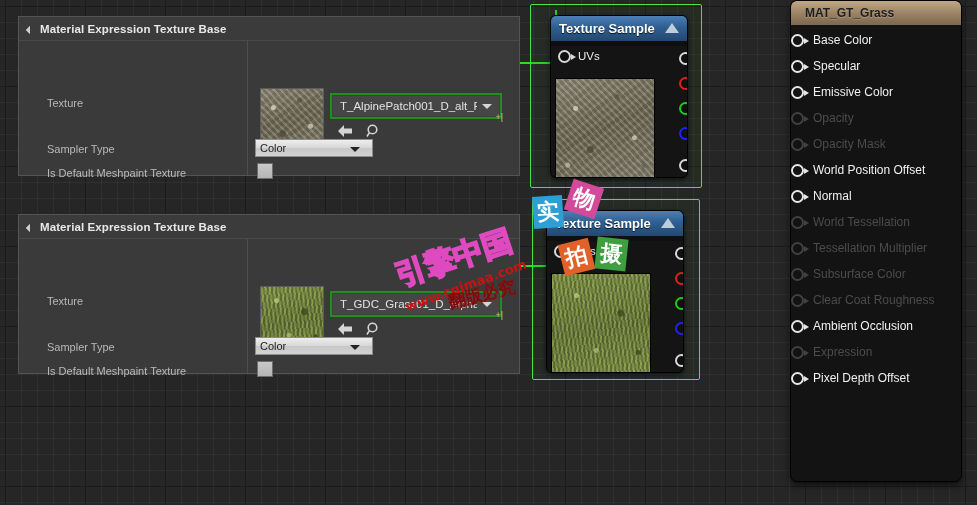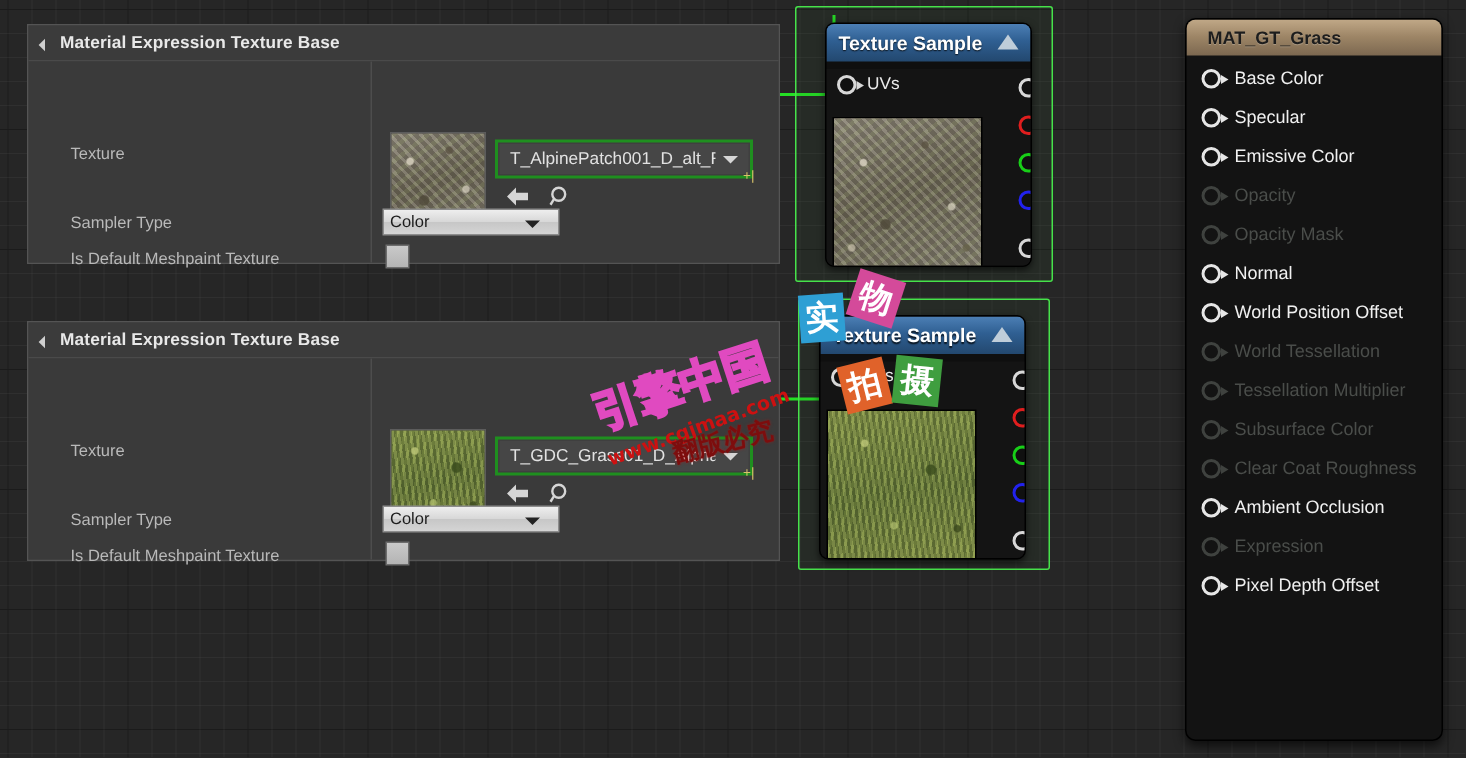--- a/index.html
+++ b/index.html
@@ -230,21 +230,21 @@
   }
   .mat-head {
     height: 24px;
     background: linear-gradient(to bottom, #c0a887 0%, #9d8566 48%, #7c6850 100%);
     display: flex; align-items: center; padding-left: 14px;
   }
   .mat-head .mh-title {
     color: #1d1d1d; font-size: 12px; font-weight: bold;
     text-shadow: 0 1px 0 rgba(255,255,255,.22);
   }
-  .mat-row { display: flex; align-items: center; height: 26px; padding-left: 10px; gap: 9px; }
+  .mat-row { display: flex; align-items: center; height: 26px; gap: 9px; }
   .mat-pin {
     width: 13px; height: 13px; border-radius: 50%;
     border: 2.5px solid #e6e6e6; background: #131313;
     position: relative; flex: none;
   }
   .mat-pin::after {
     content: ""; position: absolute; right: -7px; top: 2.5px;
     width: 0; height: 0;
     border-top: 3.5px solid transparent;
     border-bottom: 3.5px solid transparent;
@@ -428,21 +428,21 @@
       <div class="out-col">
         <span class="out-pin" style="top:6px;"></span>
         <span class="out-pin r" style="top:31px;"></span>
         <span class="out-pin g" style="top:56px;"></span>
         <span class="out-pin b" style="top:81px;"></span>
         <span class="out-pin" style="top:113px;"></span>
       </div>
     </div>
   </div>
 
-  <div class="mat-node" style="left:790px; top:12px; width:172px; height:482px;">
+  <div class="mat-node" style="left:790px; top:0; width:172px; height:482px;">
     <div class="mat-head">
       <span class="mh-title">MAT_GT_Grass</span>
     </div>
     <div id="mat-inputs" style="padding-top:2px;">
         <div class="mat-row">
           <span class="mat-pin"></span>
           <span class="mat-label">Base Color</span>
         </div>
         <div class="mat-row">
           <span class="mat-pin"></span>
@@ -455,25 +455,25 @@
         <div class="mat-row disabled">
           <span class="mat-pin"></span>
           <span class="mat-label">Opacity</span>
         </div>
         <div class="mat-row disabled">
           <span class="mat-pin"></span>
           <span class="mat-label">Opacity Mask</span>
         </div>
         <div class="mat-row">
           <span class="mat-pin"></span>
+          <span class="mat-label">World Position Offset</span>
+        </div>
+        <div class="mat-row">
+          <span class="mat-pin"></span>
           <span class="mat-label">Normal</span>
-        </div>
-        <div class="mat-row">
-          <span class="mat-pin"></span>
-          <span class="mat-label">World Position Offset</span>
         </div>
         <div class="mat-row disabled">
           <span class="mat-pin"></span>
           <span class="mat-label">World Tessellation</span>
         </div>
         <div class="mat-row disabled">
           <span class="mat-pin"></span>
           <span class="mat-label">Tessellation Multiplier</span>
         </div>
         <div class="mat-row disabled">

